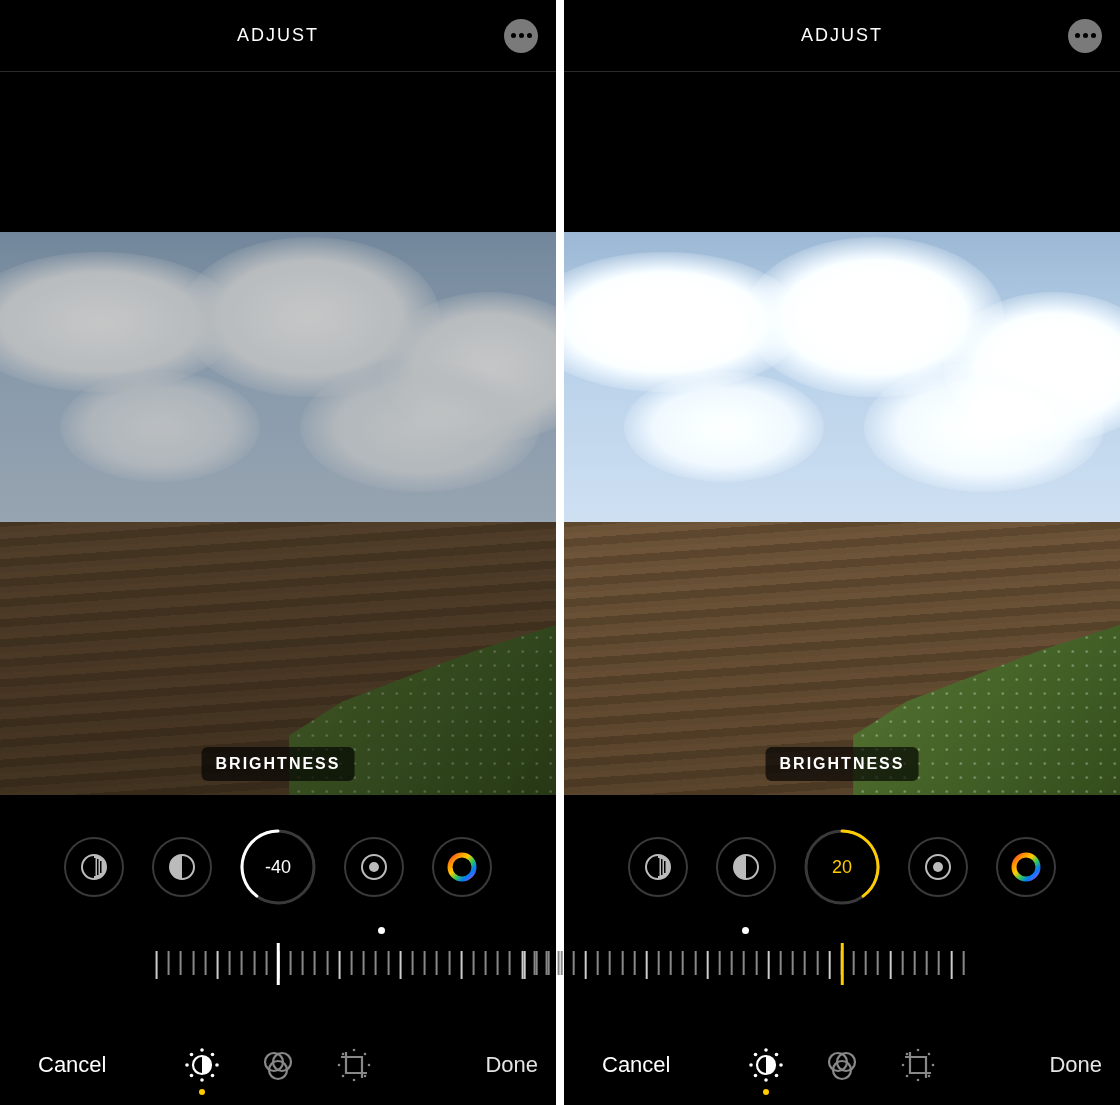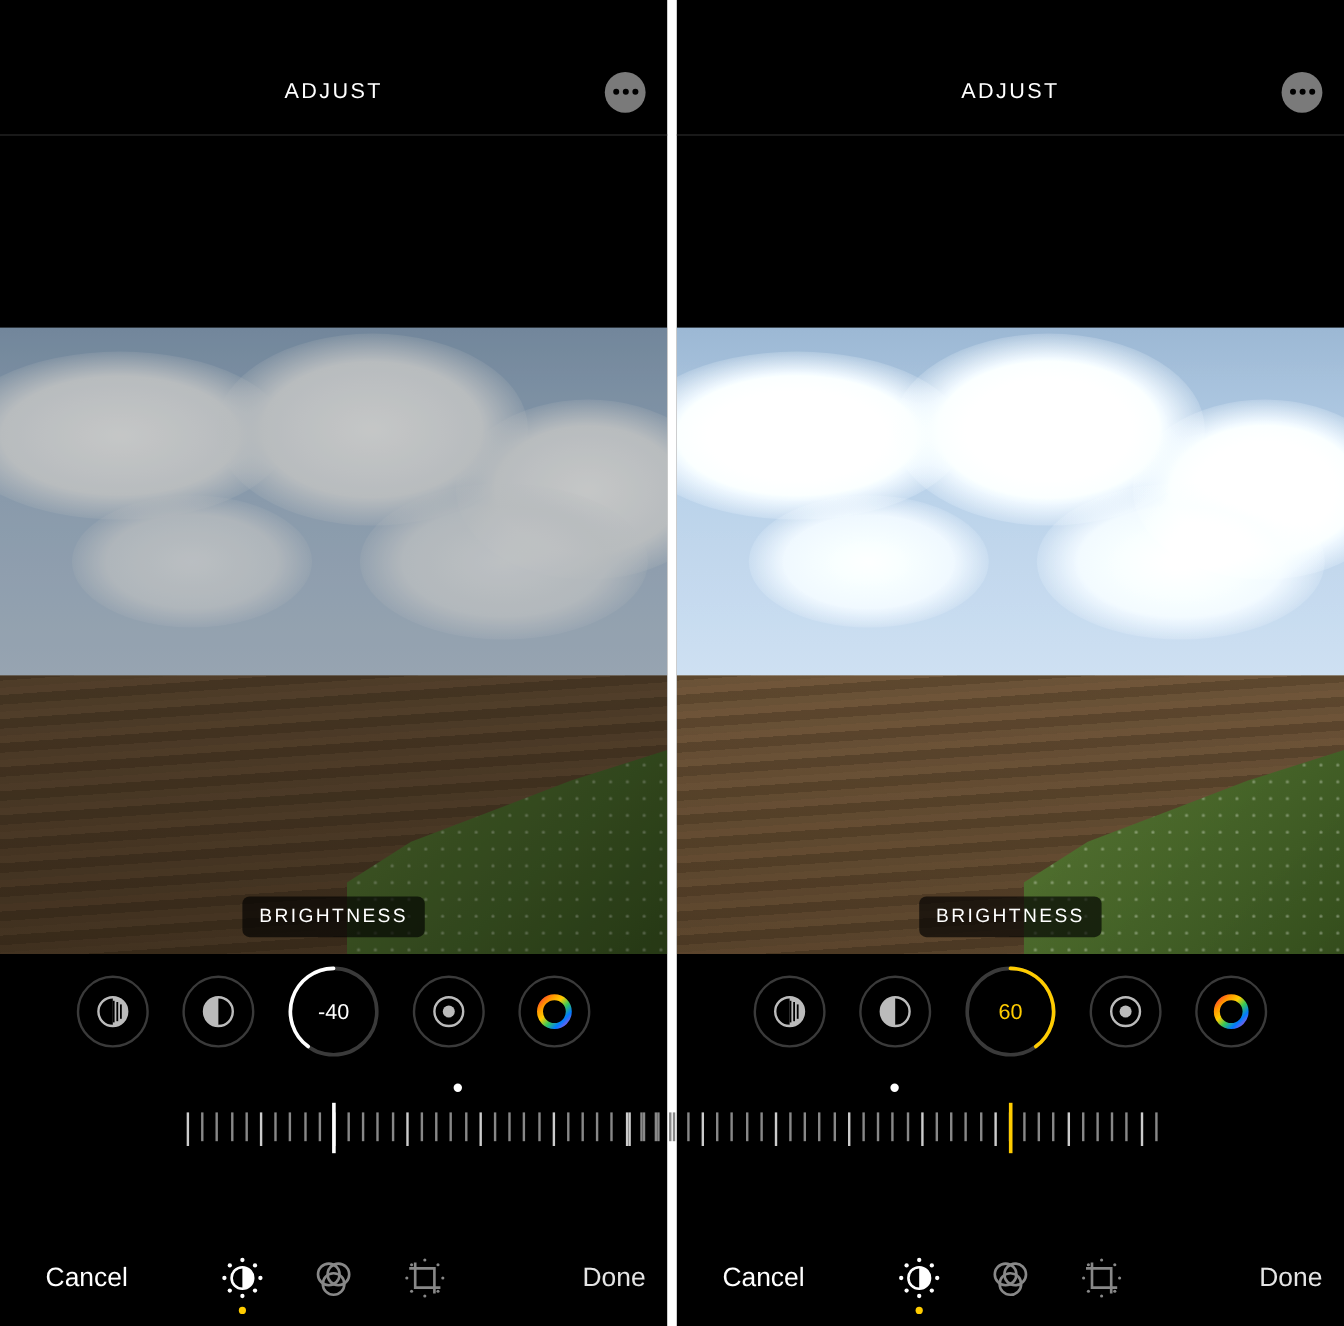--- a/index.html
+++ b/index.html
@@ -19,21 +19,20 @@
     position: relative;
   }
   
   .header {
     height: 72px;
     display: flex;
     align-items: center;
     justify-content: center;
     position: relative;
     border-bottom: 1px solid #2a2a2a;
-    margin-top: 41px;
   }
   .header-title {
     color: #fff;
     font-size: 18px;
     letter-spacing: 2px;
     font-weight: 500;
   }
   .more-btn {
     position: absolute;
     right: 18px;
@@ -52,20 +51,21 @@
     width: 5px; height: 5px; border-radius: 50%; background: #000;
   }
   
   .photo-area {
     flex: 1;
     position: relative;
     display: flex;
     align-items: flex-end;
     justify-content: center;
     overflow: hidden;
+    font-weight: bold;
   }
   .photo {
     width: 100%;
     height: 100%;
     position: relative;
   }
   .sky {
     position: absolute;
     top: 160px; left: 0; right: 0;
     height: 290px;
@@ -122,20 +122,21 @@
     font-size: 16px;
     letter-spacing: 2px;
     padding: 8px 14px;
     border-radius: 6px;
   }
   
   .controls {
     height: 310px;
     display: flex;
     flex-direction: column;
+    padding-top: 24px;
   }
   .dials {
     display: flex;
     justify-content: center;
     gap: 28px;
     align-items: center;
     height: 96px;
   }
   .dial {
     width: 60px; height: 60px;
@@ -443,21 +444,21 @@
           <svg width="30" height="30" viewBox="0 0 30 30">
             <circle cx="15" cy="15" r="12" fill="none" stroke="#bbb" stroke-width="2"></circle>
             <path d="M15 3 A12 12 0 0 0 15 27 Z" fill="#bbb"></path>
           </svg>
         </div>
       <div class="dial active">
         <svg class="ring" width="76" height="76">
     <circle cx="38" cy="38" r="36" fill="none" stroke="#3a3a3a" stroke-width="3"></circle>
     <path d="M 38 2 A 36 36 0 0 1 59.160269082529034 67.1246117974981" fill="none" stroke="#ffcc00" stroke-width="3" stroke-linecap="round"></path>
   </svg>
-        <div class="dial-value pos">60</div>
+        <div class="dial-value pos">20</div>
       </div>
       <div class="dial">
           <svg width="30" height="30" viewBox="0 0 30 30">
             <circle cx="15" cy="15" r="12" fill="none" stroke="#bbb" stroke-width="2"></circle>
             <circle cx="15" cy="15" r="5" fill="#bbb"></circle>
           </svg>
         </div>
       <div class="dial">
           <svg width="30" height="30" viewBox="0 0 30 30">
             <defs>

